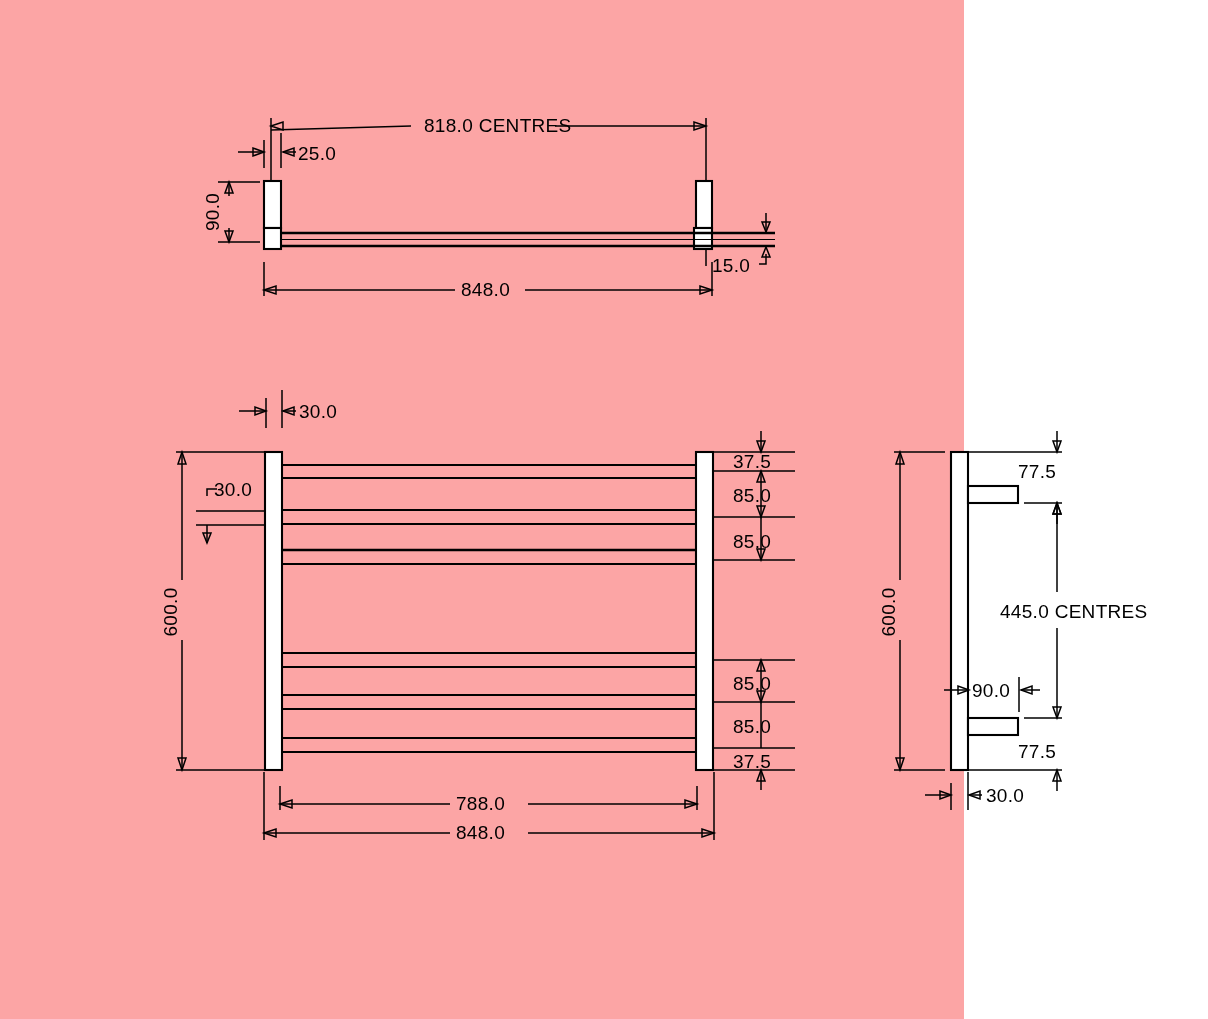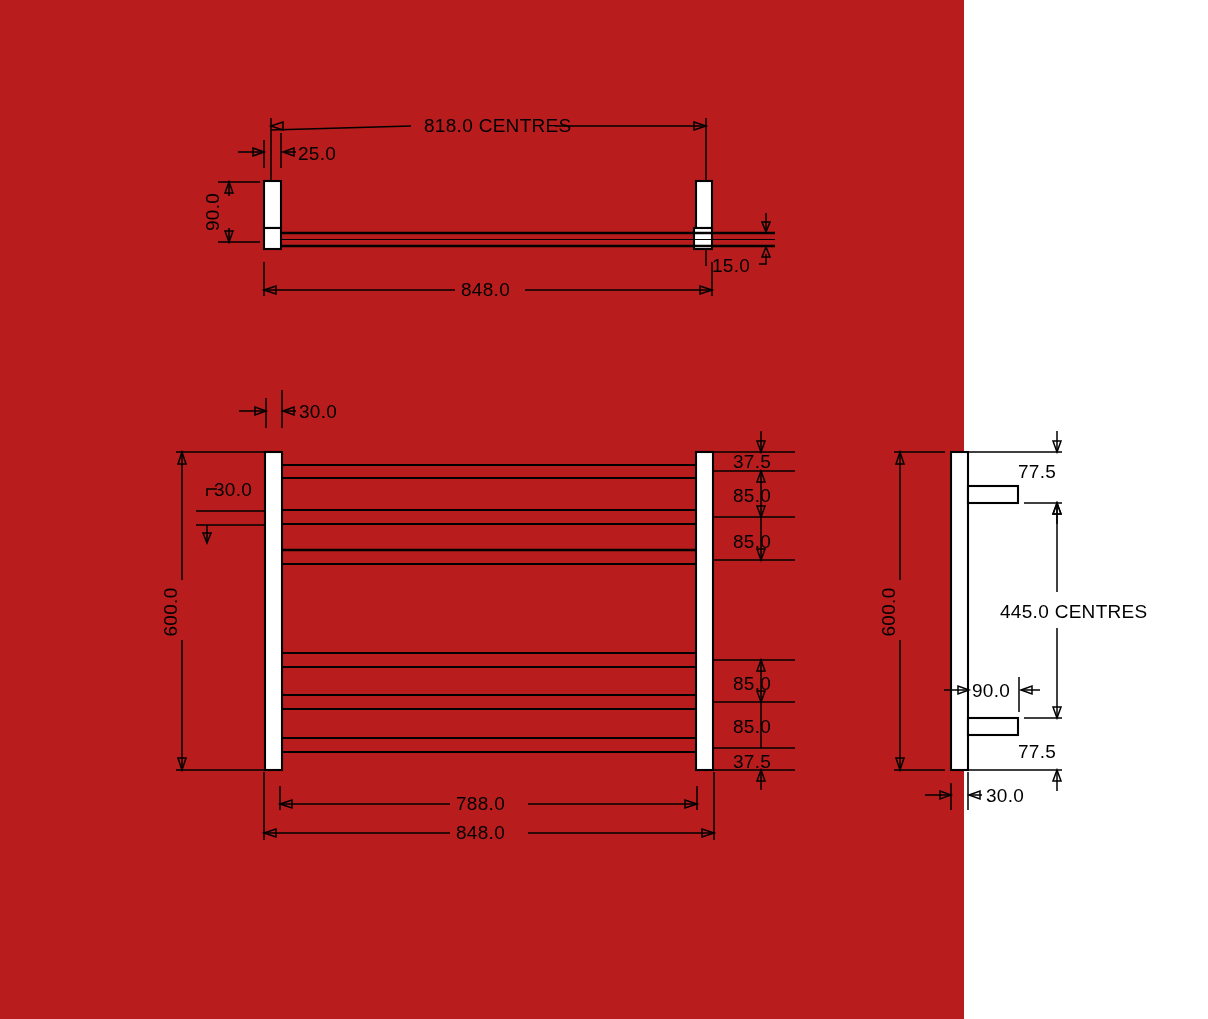--- a/index.html
+++ b/index.html
@@ -2,21 +2,21 @@
 <html><head>
 <meta charset="utf-8">
 <style>
   html,body{margin:0;padding:0;background:#ffffff;}
   body{
     width:1208px;height:1019px;
     font-family:"Liberation Sans","DejaVu Sans",sans-serif;
     color:#000;
     overflow:hidden;
   }
-  #sheet{position:relative;width:964px;height:1019px;background:#b91c1c;}
+  #sheet{position:relative;width:964px;height:1019px;background:#fca5a5;}
   svg#drawing{position:absolute;left:0;top:0;width:1208px;height:1019px;display:block;}
   text{font-family:"Liberation Sans","DejaVu Sans",sans-serif;fill:#000;}
   .dimtext{font-size:19px;letter-spacing:0.3px;}
   .dimtext-v{font-size:19px;letter-spacing:0.3px;}
   .ln{stroke:#000;fill:none;}
   .thick{stroke-width:2.6;}
   .med{stroke-width:2.1;}
   .thin{stroke-width:1.5;}
   .hair{stroke-width:1.2;}
   .fillwhite{fill:#ffffff;}

